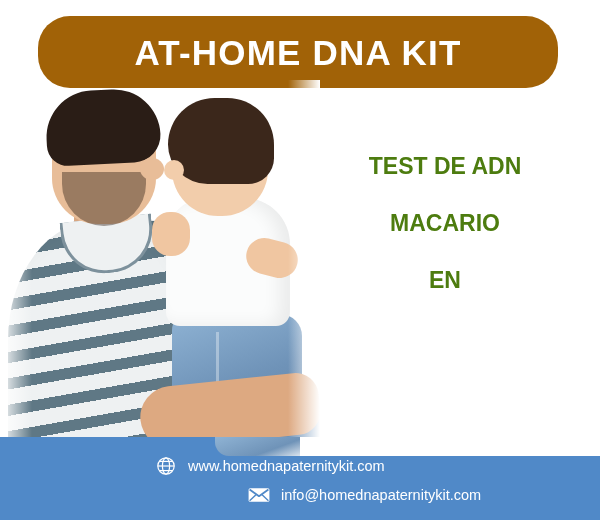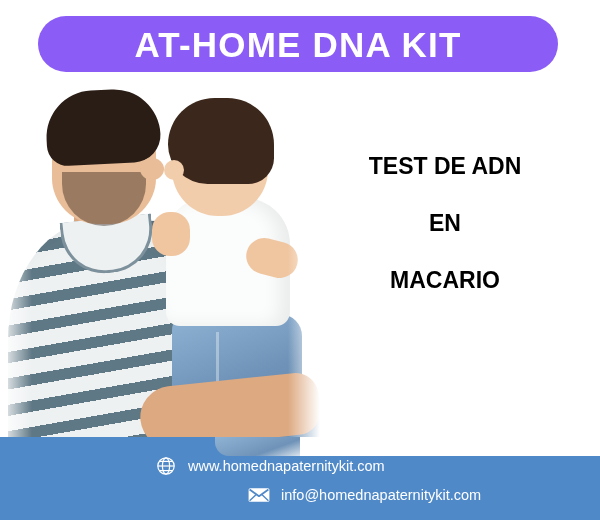--- a/index.html
+++ b/index.html
@@ -17,22 +17,22 @@
     background: #ffffff;
     overflow: hidden;
   }
 
   
   .header-pill {
     position: absolute;
     left: 38px;
     top: 16px;
     width: 520px;
-    height: 56px;
-    background: #8b5cf6;
+    height: 72px;
+    background: #a16207;
     border-radius: 32px;
     display: flex;
     align-items: center;
     justify-content: center;
     box-sizing: border-box;
   }
   .header-title {
     color: #ffffff;
     font-size: 35px;
     font-weight: bold;
@@ -235,21 +235,21 @@
     pointer-events: none;
   }
 
   
   .headline {
     position: absolute;
     left: 320px;
     top: 155px;
     width: 250px;
     text-align: center;
-    color: #000000;
+    color: #4d7c0f;
     font-weight: bold;
     font-size: 23px;
     line-height: 1;
     font-family: "Liberation Sans", sans-serif;
   }
   .headline .line {
     display: block;
     white-space: nowrap;
   }
   .headline .line + .line {
@@ -344,22 +344,22 @@
       <div class="child-nose"></div>
       <div class="child-hand"></div>
 
       <div class="man-arm"></div>
       <div class="photo-fade"></div>
     </div>
   </div>
 
   <div class="headline">
     <span class="line">TEST DE ADN</span>
+    <span class="line">MACARIO</span>
     <span class="line">EN</span>
-    <span class="line">MACARIO</span>
   </div>
 
   <div class="footer">
 
     <div class="footer-row row-web">
       <span class="contact-icon">
         <svg width="20" height="20" viewBox="0 0 20 20" fill="none" stroke="#ffffff" stroke-width="1.2">
           <circle cx="10" cy="10" r="8.2"></circle>
           <ellipse cx="10" cy="10" rx="3.6" ry="8.2"></ellipse>
           <line x1="1.8" y1="10" x2="18.2" y2="10"></line>

